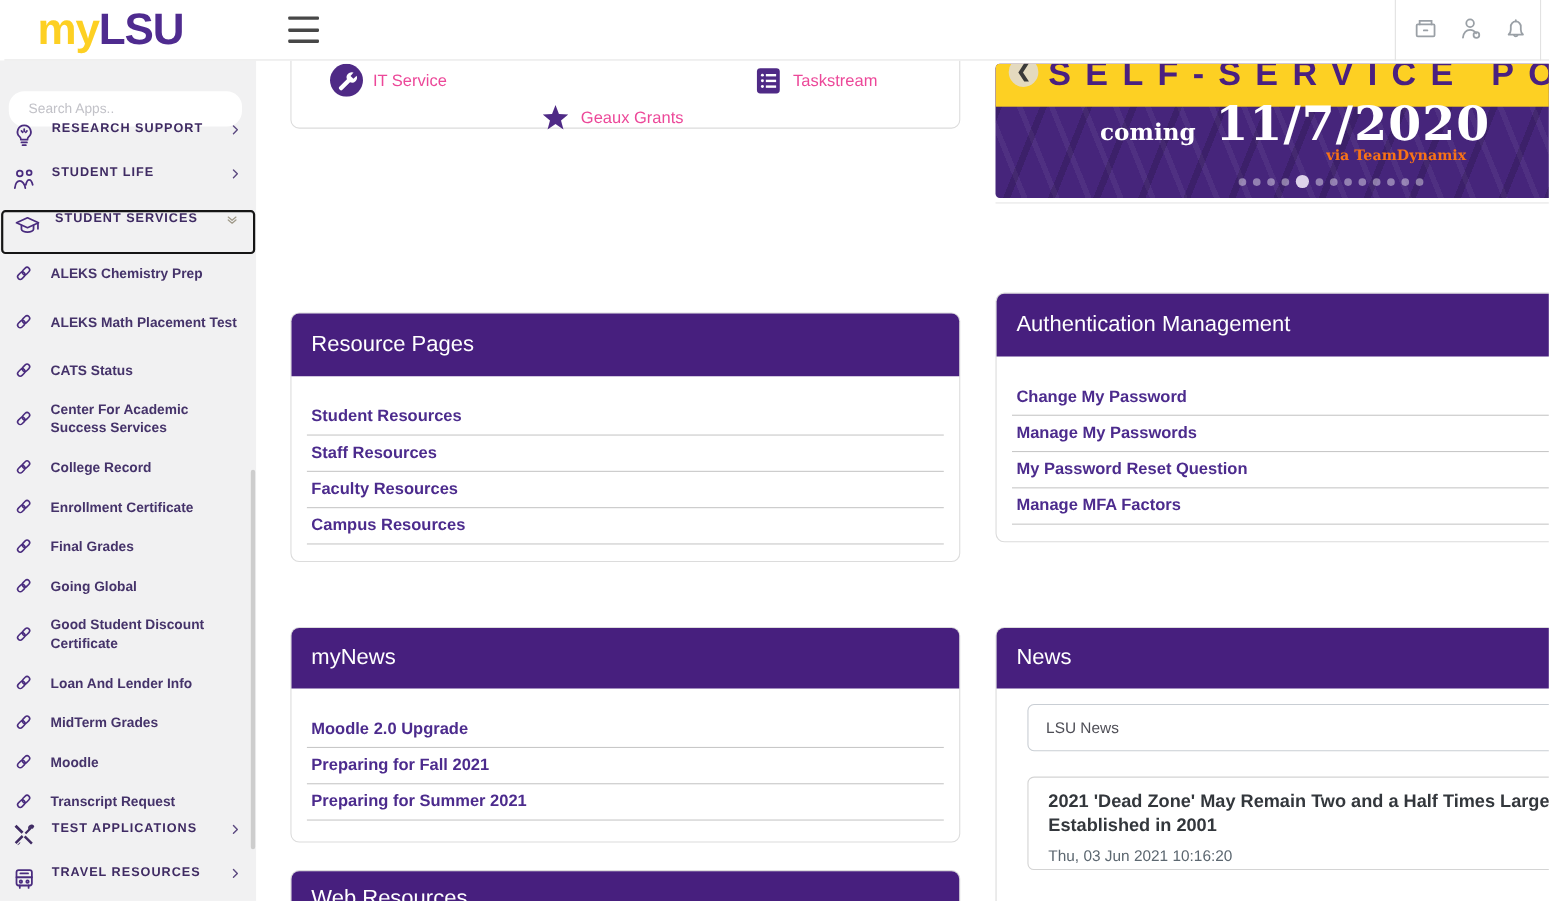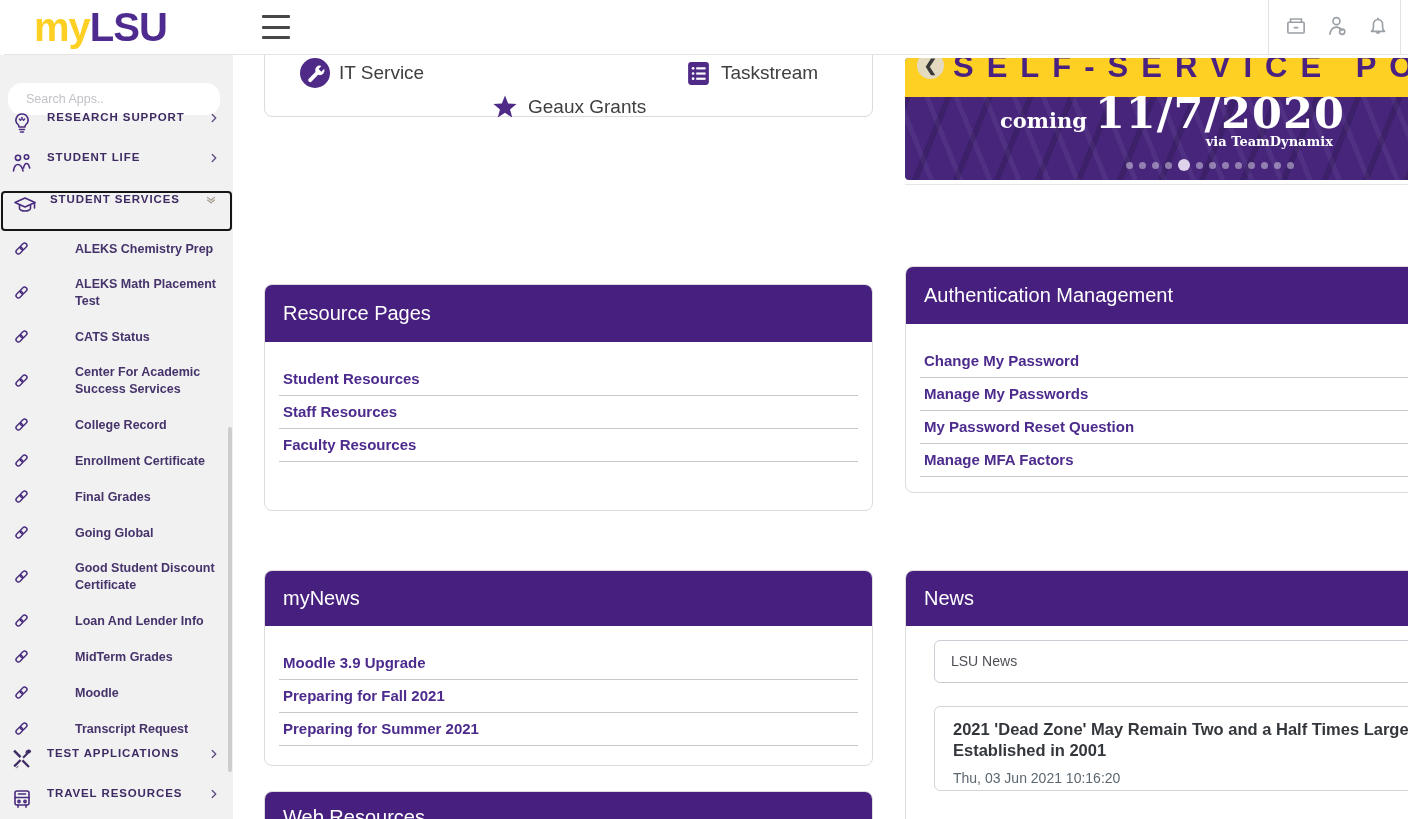--- a/index.html
+++ b/index.html
@@ -30,64 +30,64 @@
   .search-pill::placeholder { color:#c2c2c8; }
   .side-nav { position:absolute; left:0; top:56px; width:233px; }
   .side-cat { display:flex; align-items:flex-start; height:40px; padding:0 12px 0 10px; cursor:pointer; }
   .side-cat .s-ic { width:26px; height:26px; flex:0 0 26px; }
   .side-cat .s-ic svg { width:24px; height:24px; }
   .side-cat .s-lbl { margin-left:11px; font-size:11.5px; font-weight:700;
     letter-spacing:.9px; color:#3f2b63; }
   .side-cat .s-chev { margin-left:auto; width:14px; height:14px; }
   .side-cat .s-chev svg { width:14px; height:14px; }
   .side-cat.active { border:2px solid #151515; border-radius:4px; margin:0 1px; }
-  .side-link { display:flex; align-items:center; height:36px; padding:0 8px 0 12px; cursor:pointer;gap:29px; }
+  .side-link { display:flex; align-items:center; height:36px; padding:0 8px 0 12px; cursor:pointer; }
   .side-link.two { height:52px; }
   .side-link .s-ic { width:20px; height:20px; flex:0 0 20px; }
   .side-link .s-ic svg { width:19px; height:19px; }
   .side-link .s-lbl { margin-left:14px; font-size:12.5px; font-weight:700;
     color:#45336a; line-height:1.35; }
   .side-scroll { position:absolute; right:1px; top:372px; width:4px; height:345px;
     background:#cdcdcd; border-radius:2px; }
 
   
   .content { position:absolute; left:233px; top:55px; width:1175px; height:764px;
     overflow:hidden; background:#fff; }
   .card { position:absolute; background:#fff; border:1px solid #dcdcdc; border-radius:8px; }
   .card-header { height:57px; background:#471f7e; border-radius:7px 7px 0 0;
     color:#fff; font-size:20px; font-weight:500; line-height:57px; padding-left:18px; }
 
   
   .qcard { left:31px; top:-32px; width:609px; height:94px; }
   .qitem { position:absolute; top:34px; height:30px; display:flex; align-items:center;
     gap:9px; cursor:pointer; }
   .qitem .q-ic svg { display:block; }
-  .qitem .q-lbl { font-size:19px; font-weight:500; color:#404040; }
+  .qitem .q-lbl { font-size:15px; font-weight:500; color:#ec4899; }
 
   
   .banner { position:absolute; left:672px; top:3px; width:750px; height:122px;
     background:#46257b; border-radius:4px; overflow:hidden; }
   .banner .stripes { position:absolute; inset:0;
     background:
       repeating-linear-gradient(112deg, rgba(0,0,0,0) 0 14px, rgba(0,0,0,.14) 14px 20px, rgba(0,0,0,0) 20px 38px),
       repeating-linear-gradient(68deg, rgba(255,255,255,0) 0 22px, rgba(255,255,255,.05) 22px 27px);
   }
   .banner-band { position:absolute; left:0; top:0; right:0; height:39px;
     background:#fdd023; overflow:hidden; }
   .banner-band .headline { position:absolute; left:48px; top:-9px; white-space:nowrap;
     font-size:31px; font-weight:800; letter-spacing:13px; color:#4a2080; }
   .carousel-prev { position:absolute; left:12px; top:-6px; width:27px; height:27px;
     border-radius:50%; background:rgba(226,218,205,.92); border:none; cursor:pointer;
     color:#3a3a3a; font-size:16px; font-weight:700; line-height:27px; text-align:center; z-index:5; }
   .coming-row { position:absolute; left:95px; top:33px; display:flex; align-items:baseline;
     color:#fff; font-family:"DejaVu Serif", serif; white-space:nowrap; }
-  .coming-row .coming { font-size:21px; font-weight:700; margin-right:8px; }
+  .coming-row .coming { font-size:21px; font-weight:700; margin-right:18px; }
   .coming-row .cdate { font-size:43px; font-weight:700; letter-spacing:1px; line-height:44px; }
   .via { position:absolute; left:0; top:76px; width:428px; text-align:right;
-    color:#ffffff; font-family:"DejaVu Serif", serif; font-size:13px; font-weight:700; }
+    color:#f97316; font-family:"DejaVu Serif", serif; font-size:13px; font-weight:700; }
   .dots { position:absolute; left:0; bottom:9px; width:610px; display:flex;
     justify-content:center; align-items:center; gap:6px; }
   .dot { width:7px; height:7px; border-radius:50%; background:rgba(255,255,255,.42); cursor:pointer; }
   .dot.active { width:12px; height:12px; background:#ded3ea; }
   .banner-base { position:absolute; left:672px; top:129px; width:750px; height:1px; background:#e5e5e5; }
 
   
   .rcard { left:31px;  top:211px; width:609px; height:227px;margin-top:18px; }
   .acard { left:672px; top:211px; width:545px; height:227px; }
   .ncard { left:31px;  top:515px; width:609px; height:196px; }
@@ -392,37 +392,38 @@
       </div>
   </div>
   <div class="banner-base"></div>
 
   <div class="card rcard">
     <div class="card-header">Resource Pages</div>
     <ul class="link-list">
         <li>Student Resources</li>
         <li>Staff Resources</li>
         <li>Faculty Resources</li>
+        <li>Campus Resources</li>
       </ul>
   </div>
 
   <div class="card acard">
     <div class="card-header">Authentication Management</div>
     <ul class="link-list">
         <li>Change My Password</li>
         <li>Manage My Passwords</li>
         <li>My Password Reset Question</li>
         <li>Manage MFA Factors</li>
       </ul>
   </div>
 
   <div class="card ncard">
     <div class="card-header" style="height:55px;line-height:55px">myNews</div>
     <ul class="link-list">
-        <li>Moodle 3.9 Upgrade</li>
+        <li>Moodle 2.0 Upgrade</li>
         <li>Preparing for Fall 2021</li>
         <li>Preparing for Summer 2021</li>
       </ul>
   </div>
 
   <div class="card newscard">
     <div class="card-header" style="height:55px;line-height:55px">News</div>
     <div class="news-select">LSU News</div>
     <div class="news-item first">
       <div class="nt">2021 'Dead Zone' May Remain Two and a Half Times Larger than the</div>

